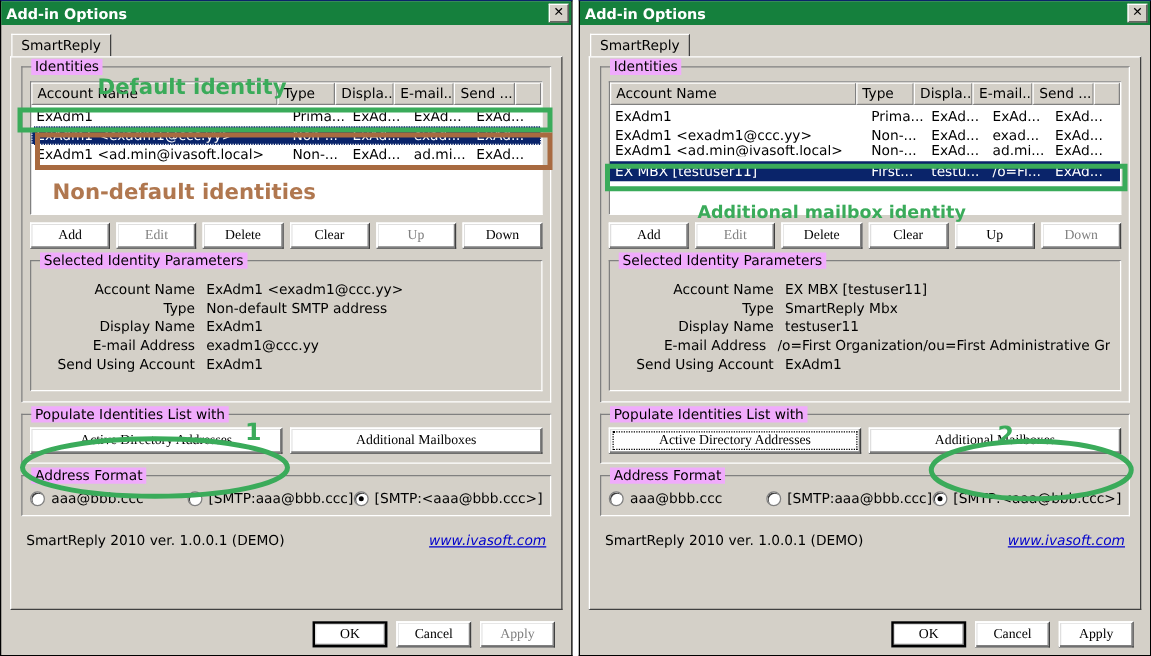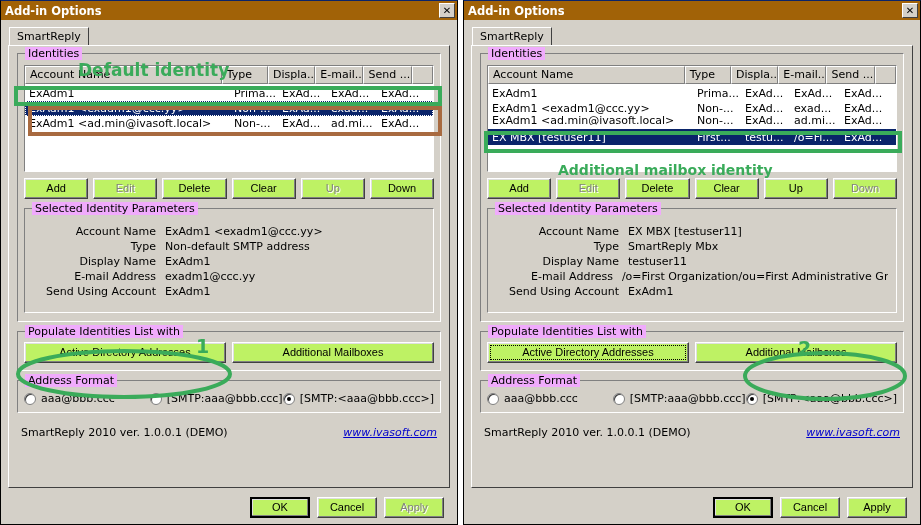--- a/index.html
+++ b/index.html
@@ -17,21 +17,21 @@
     position: absolute; top: 0; width: 458px; height: 525px;
     background: #d4d0c8;
     border: 1px solid #000;
     border-top: 1px solid #0a246a;
   }
   .window.left  { left: 0; }
   .window.right { left: 463px; }
 
   .titlebar {
     height: 19px;
-    background: #a16207;
+    background: #15803d;
     display: flex; align-items: center; justify-content: space-between;
     padding: 0 2px 0 4px;
   }
   .titlebar-text {
     color: #fff; font-weight: bold; font-size: 11.5px;
     font-family: "DejaVu Sans", "Liberation Sans", sans-serif;
     letter-spacing: 0px;
   }
   .close-btn {
     width: 16px; height: 15px;
@@ -103,28 +103,28 @@
   .lv-row.selected .td { color: #fff; }
   .lv-row.dotted { outline: 1px dotted #fff; outline-offset: -1px; }
 
   
   .c0 { width: 205px; } .c1 { width: 48px; } .c2 { width: 49px; }
   .c3 { width: 50px; } .c4 { width: 50px; } .c5 { width: 22px; }
 
   
   .btnrow { display: flex; gap: 5px; margin: 6px 0 0 0; }
   .btn {
-    background: #bef264;
+    background: #ffffff;
     border: 1px solid #fff;
     border-right-color:#404040; border-bottom-color:#404040;
     box-shadow: inset -1px -1px 0 #808080, inset 1px 1px 0 #dfdfdf;
     font-size: 11px; color:#000;
     height: 21px; line-height: 19px; text-align:center;
     cursor: default; white-space: nowrap; overflow:hidden;
-    font-family: Liberation Sans, sans-serif;
+    font-family: Liberation Serif, serif;
   }
   .btn.disabled { color:#808080; text-shadow: 1px 1px 0 #fff; }
   .btn.focus { outline: 1px dotted #000; outline-offset: -4px; }
   .btn.default { border: 2px solid #000; line-height: 17px; }
   .btn-sm { flex: 1 1 0; }
 
   
   .params { padding: 6px 4px 6px 4px; }
   .prow { display: flex; font-size: 11px; color:#000; line-height: 15px; }
   .plabel { width: 132px; text-align: right; padding-right: 9px; white-space: nowrap; }
@@ -435,20 +435,21 @@
         <div class="btn">Cancel</div>
         <div class="btn">Apply</div>
       </div>
     </div>
   </div>
 
   <div class="anno rect-green" style="left:14px; top:86px; width:428px; height:20px;"></div>
   <div class="anno anno-text anno-green" style="left:78px; top:60px; font-size:17px;">Default identity</div>
 
   <div class="anno rect-brown" style="left:28px; top:106px; width:414px; height:30px;"></div>
+  <div class="anno anno-text anno-brown" style="left:42px; top:144px; font-size:17px;">Non-default identities</div>
 
   <div class="anno rect-green" style="left:484px; top:131px; width:418px; height:22px;"></div>
   <div class="anno anno-text anno-green" style="left:558px; top:162px; font-size:14px;">Additional mailbox identity</div>
 
   <svg class="ell" style="left:12px; top:348px;" width="230" height="52">
     <ellipse cx="112" cy="26" rx="106" ry="23" fill="none" stroke="#3aab5a" stroke-width="4"></ellipse>
   </svg>
   <div class="anno anno-text anno-green" style="left:196px; top:335px; font-size:19px;">1</div>
 
   <svg class="ell" style="left:740px; top:350px;" width="176" height="52">

